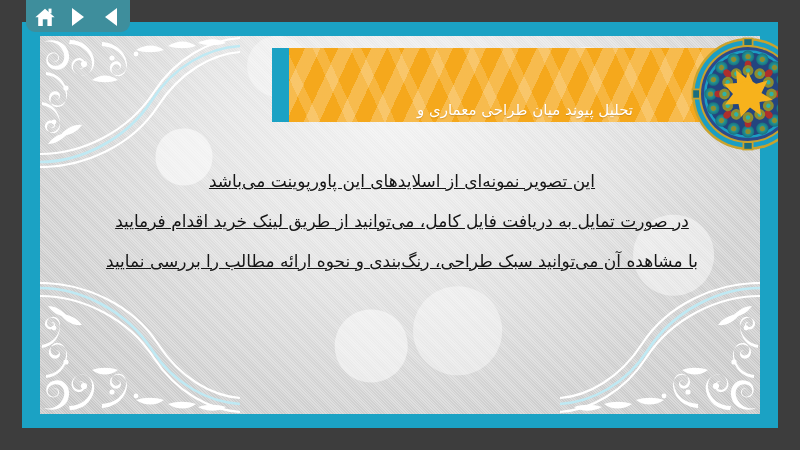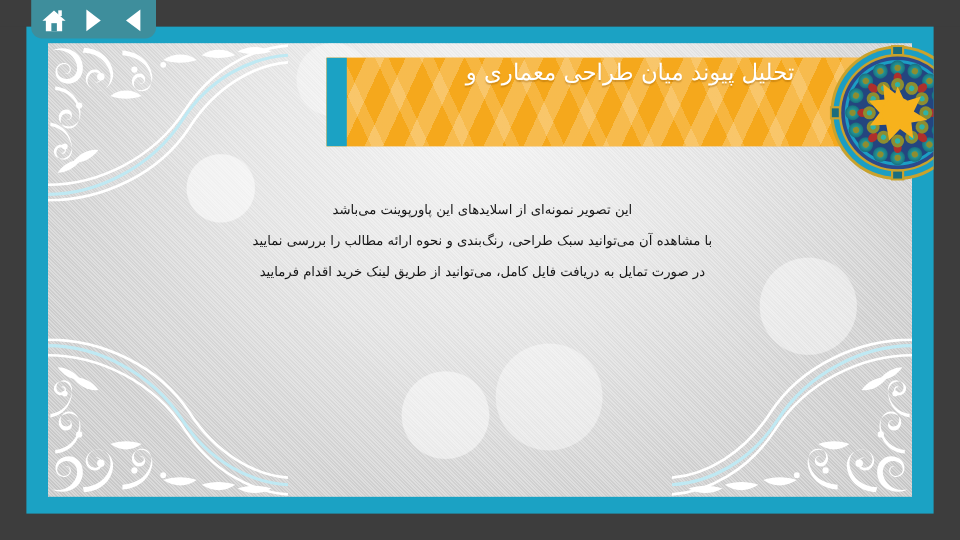--- a/index.html
+++ b/index.html
@@ -98,47 +98,48 @@
         rgba(255,255,255,.16) 0 10px,
         rgba(255,255,255,0) 10px 34px);
   }
   #banner-teal-edge{
     position:absolute;left:0;top:0;width:17px;height:74px;
     background:#1ba2c4;
   }
   #title-text{
     position:absolute;inset:0;
     display:flex;flex-direction:column;
-    align-items:center;justify-content:flex-start;
+    align-items:center;justify-content:flex-end;
     gap:1px;
     color:#ffffff;
-    font-size:19px;
+    font-size:15px;
     line-height:1.45;
     text-shadow:0 1px 1px rgba(150,90,0,.35);
     direction:rtl;
     padding-left:22px;
     box-sizing:border-box;
   }
 
   
   #medallion{
     position:absolute;left:668px;top:14px;
     width:116px;height:116px;
     z-index:30;
   }
 
   
   #body-text{
     position:absolute;left:60px;top:140px;
     width:640px;
     direction:rtl;text-align:center;
     color:#151515;
-    font-size:11px;
+    font-size:17px;
     line-height:2.35;
     z-index:25;
+    text-decoration:underline;
   }
   #body-text .line{white-space:nowrap;}
   #body-text .line:first-child{text-align:center;}
 </style>
 </head>
 <body>
 
 <div id="nav-bar">
   <div id="nav-panel">
     <div class="nav-btn">
@@ -341,17 +342,17 @@
         </g>
         <use href="#claspA" transform="rotate(90 58 58)"></use>
         <use href="#claspA" transform="rotate(180 58 58)"></use>
         <use href="#claspA" transform="rotate(270 58 58)"></use>
       </g>
     </svg>
   </div>
 
   <div id="body-text">
     <div class="line">این تصویر نمونه‌ای از اسلایدهای این پاورپوینت می‌باشد</div>
+    <div class="line">در صورت تمایل به دریافت فایل کامل، می‌توانید از طریق لینک خرید اقدام فرمایید</div>
     <div class="line">با مشاهده آن می‌توانید سبک طراحی، رنگ‌بندی و نحوه ارائه مطالب را بررسی نمایید</div>
-    <div class="line">در صورت تمایل به دریافت فایل کامل، می‌توانید از طریق لینک خرید اقدام فرمایید</div>
   </div>
 
 </div>
 
 </body></html>

